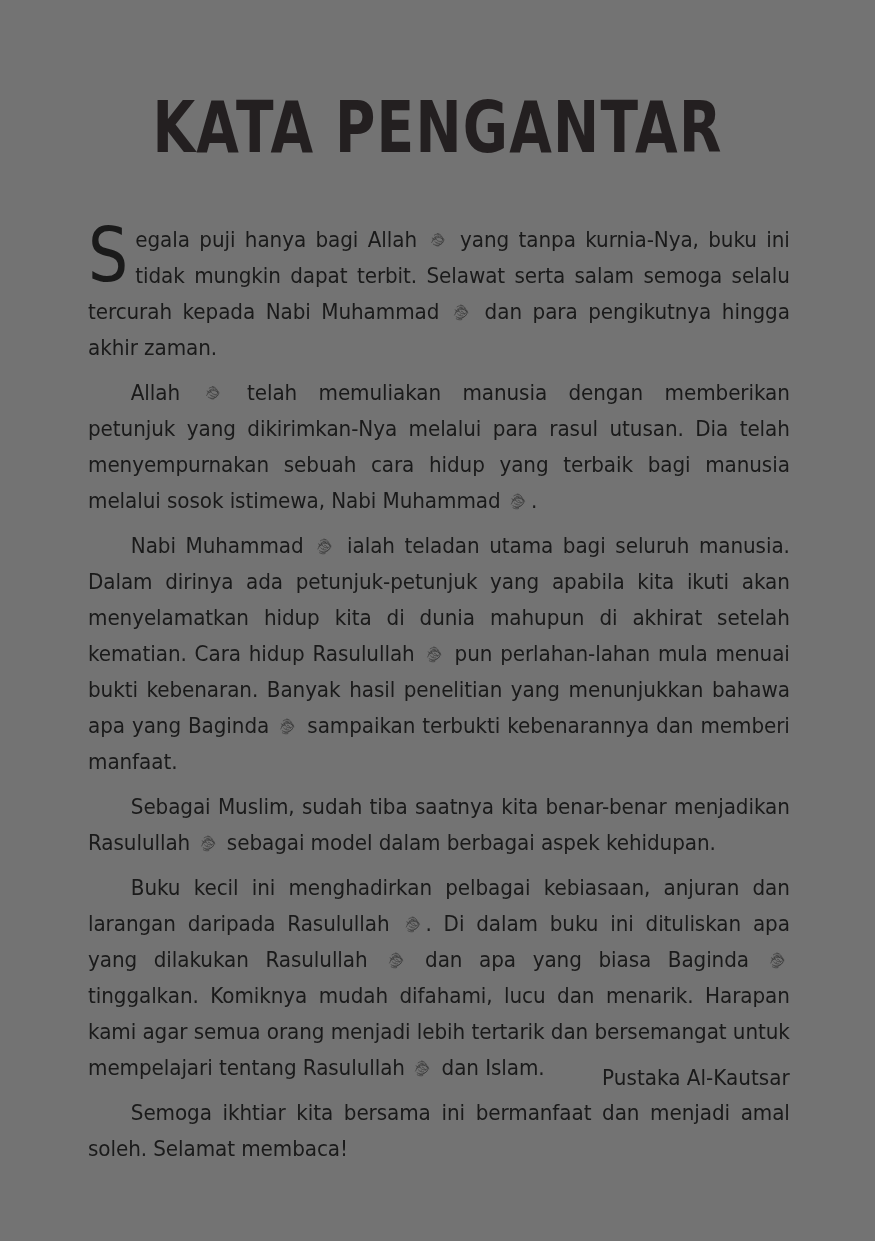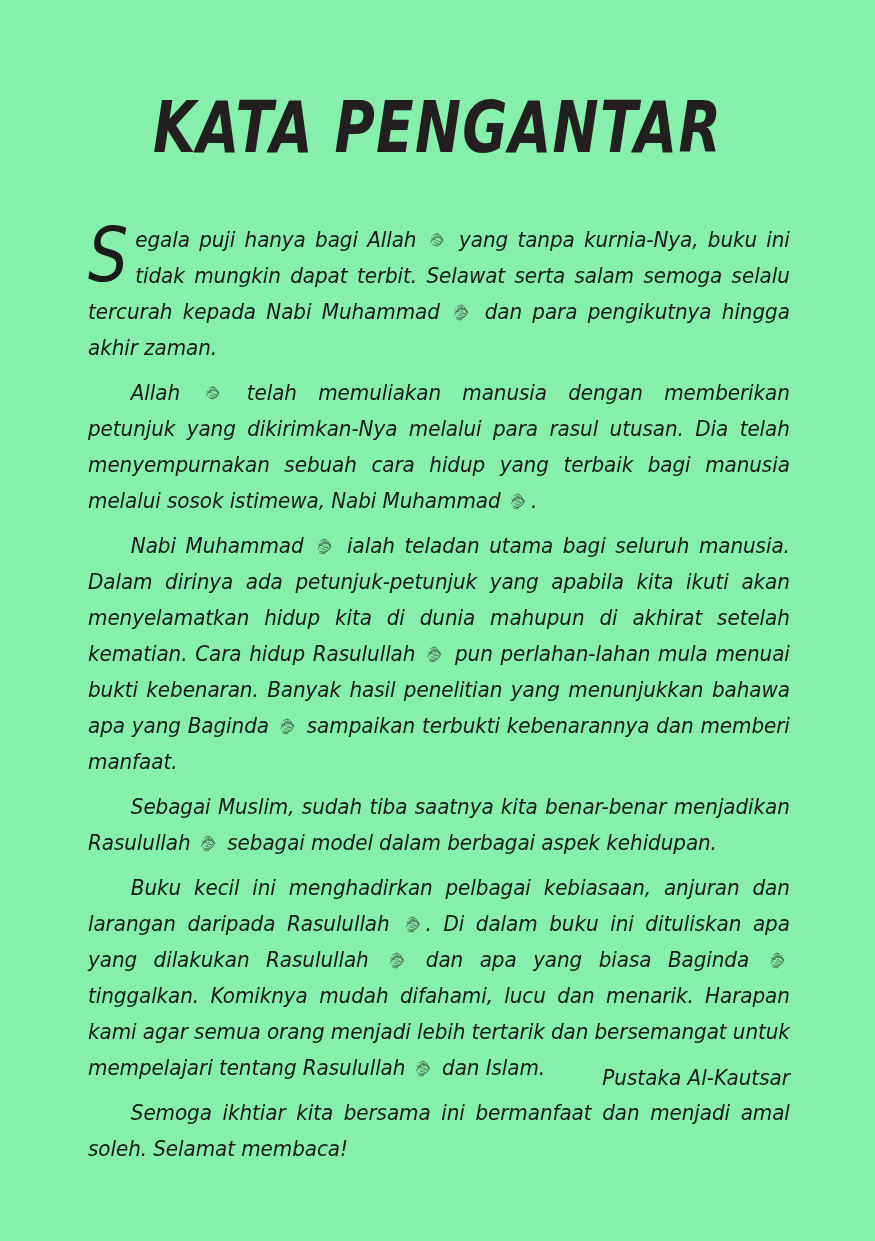--- a/index.html
+++ b/index.html
@@ -113,21 +113,21 @@
   }
   .signature span {
     display: inline-block;
     transform: scaleX(0.93);
     transform-origin: right top;
   }
 </style>
 </head>
 <body>
 
-<div class="page" style="background: #86efac; font-style: italic;">
+<div class="page" style="background: #737373;">
 
   <div class="title">KATA PENGANTAR</div>
 
   <div class="body-col">
 
     <p class="para para-drop">
       <span class="dropcap">S</span><span><span>egala puji hanya bagi Allah </span><span class="honorific"><svg viewBox="0 0 22 21">
               <g fill="none" stroke="#2b2b2b" stroke-width="0.62" stroke-linecap="round">
                 <path d="M3.5 13.5c1.6-2.6 3.6-4.4 6.2-4.9 2.7-.5 5.3.7 6.7 2.8"></path>
                 <path d="M4.6 11.2c1.1-2.3 3.1-3.9 5.6-4.2 2.9-.4 5.6 1.2 6.6 3.6"></path>

